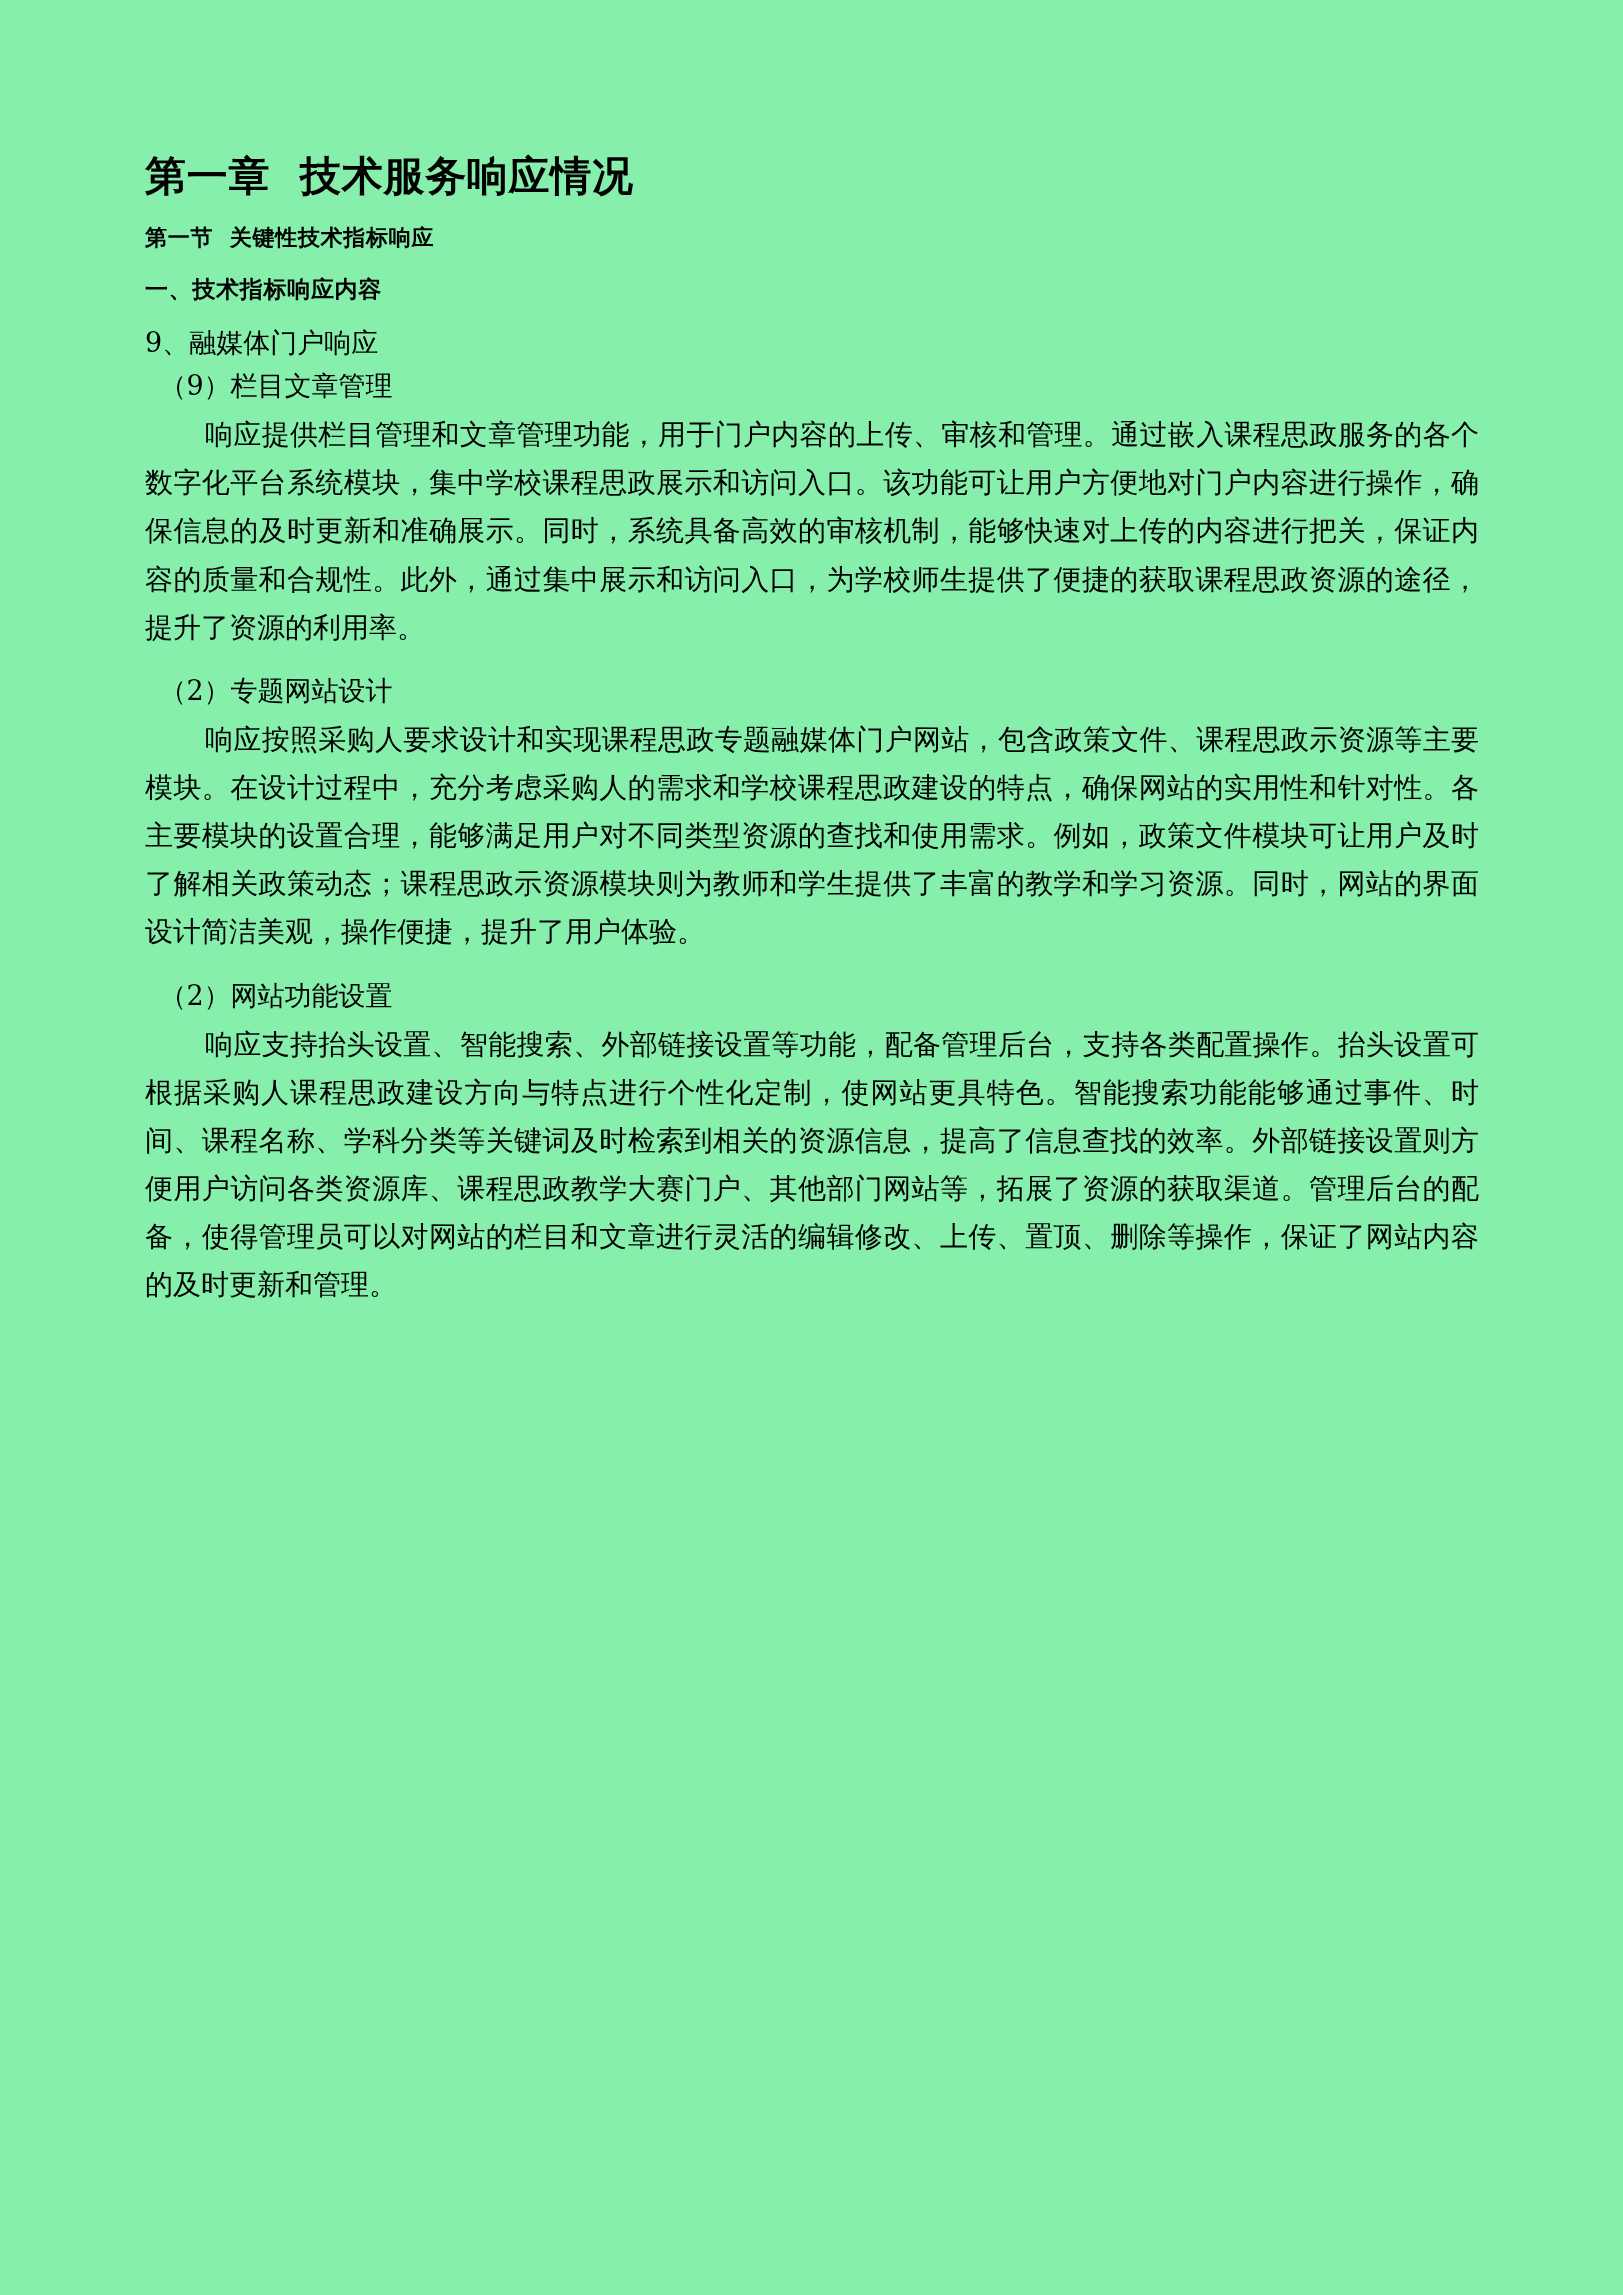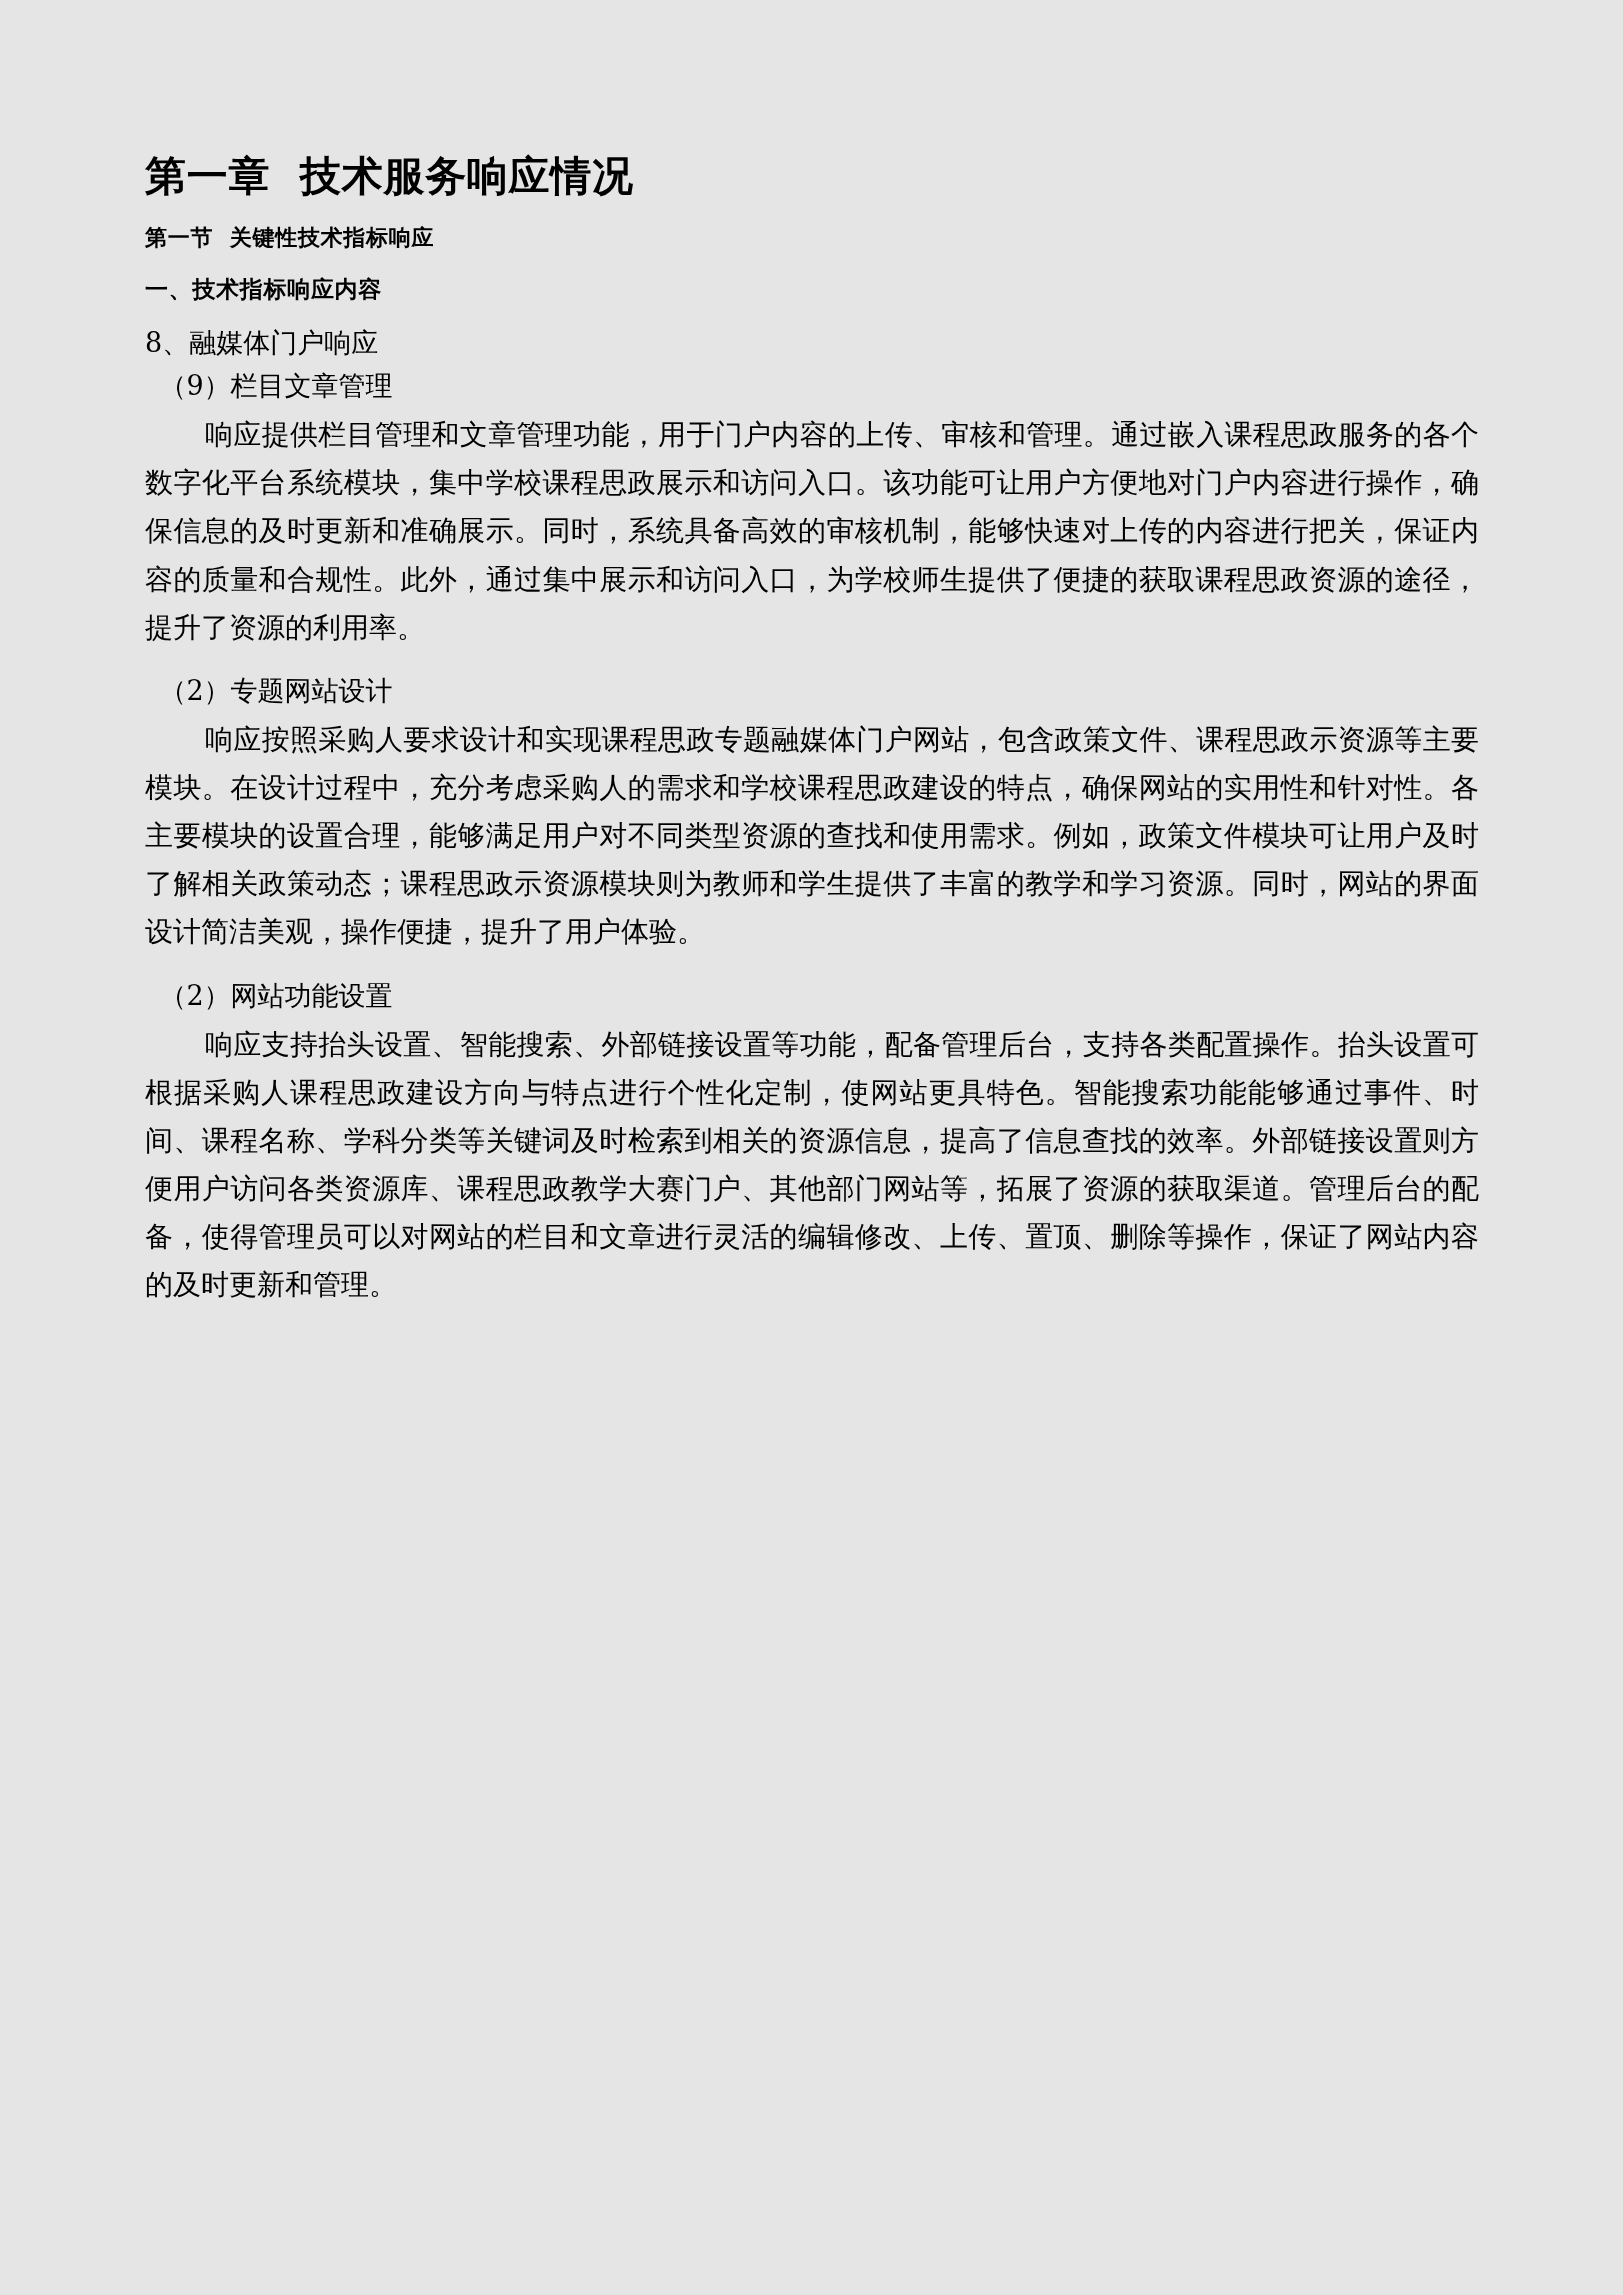--- a/index.html
+++ b/index.html
@@ -12,21 +12,21 @@
     height: 2295px;
     font-family: "DejaVu Serif", "Liberation Serif", serif;
     color: #000000;
     overflow: hidden;
   }
 
   .page {
     position: relative;
     width: 1623px;
     height: 2295px;
-    background: #e5e5e5;
+    background: #86efac;
     box-sizing: border-box;
     padding: 151px 145px 0 145px;
   }
 
   .doc-body {
     width: 1334px;
   }
 
   
   .h-chapter {
@@ -102,21 +102,21 @@
 <div class="page">
   <div class="doc-body">
 
     <h1 class="h-chapter">第一章  技术服务响应情况</h1>
 
     <h2 class="h-section">第一节  关键性技术指标响应</h2>
 
     <h3 class="h-sub">一、技术指标响应内容</h3>
 
 
-    <p class="lvl-num">8、融媒体门户响应</p>
+    <p class="lvl-num">9、融媒体门户响应</p>
 
     <p class="lvl-paren-num">（9）栏目文章管理</p>
 
     <p class="para">响应提供栏目管理和文章管理功能，用于门户内容的上传、审核和管理。通过嵌入课程思政服务的各个数字化平台系统模块，集中学校课程思政展示和访问入口。该功能可让用户方便地对门户内容进行操作，确保信息的及时更新和准确展示。同时，系统具备高效的审核机制，能够快速对上传的内容进行把关，保证内容的质量和合规性。此外，通过集中展示和访问入口，为学校师生提供了便捷的获取课程思政资源的途径，提升了资源的利用率。</p>
 
     <div class="spacer-sm"></div>
 
     <p class="lvl-paren-num">（2）专题网站设计</p>
 
     <p class="para">响应按照采购人要求设计和实现课程思政专题融媒体门户网站，包含政策文件、课程思政示资源等主要模块。在设计过程中，充分考虑采购人的需求和学校课程思政建设的特点，确保网站的实用性和针对性。各主要模块的设置合理，能够满足用户对不同类型资源的查找和使用需求。例如，政策文件模块可让用户及时了解相关政策动态；课程思政示资源模块则为教师和学生提供了丰富的教学和学习资源。同时，网站的界面设计简洁美观，操作便捷，提升了用户体验。</p>

